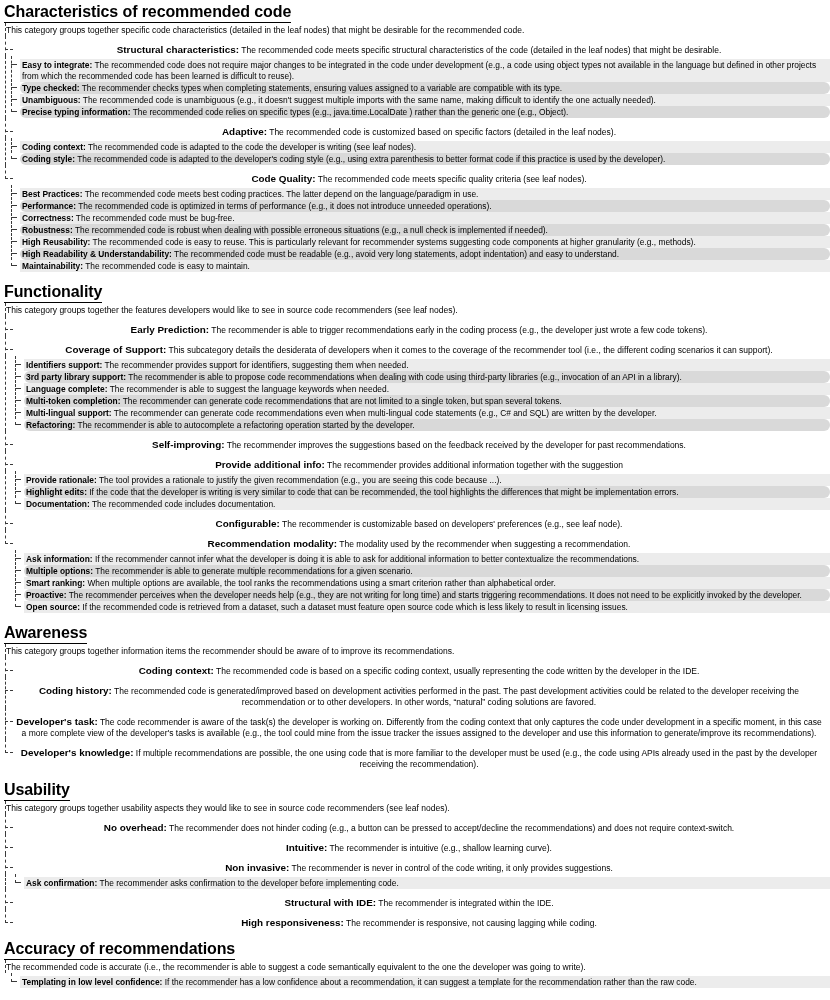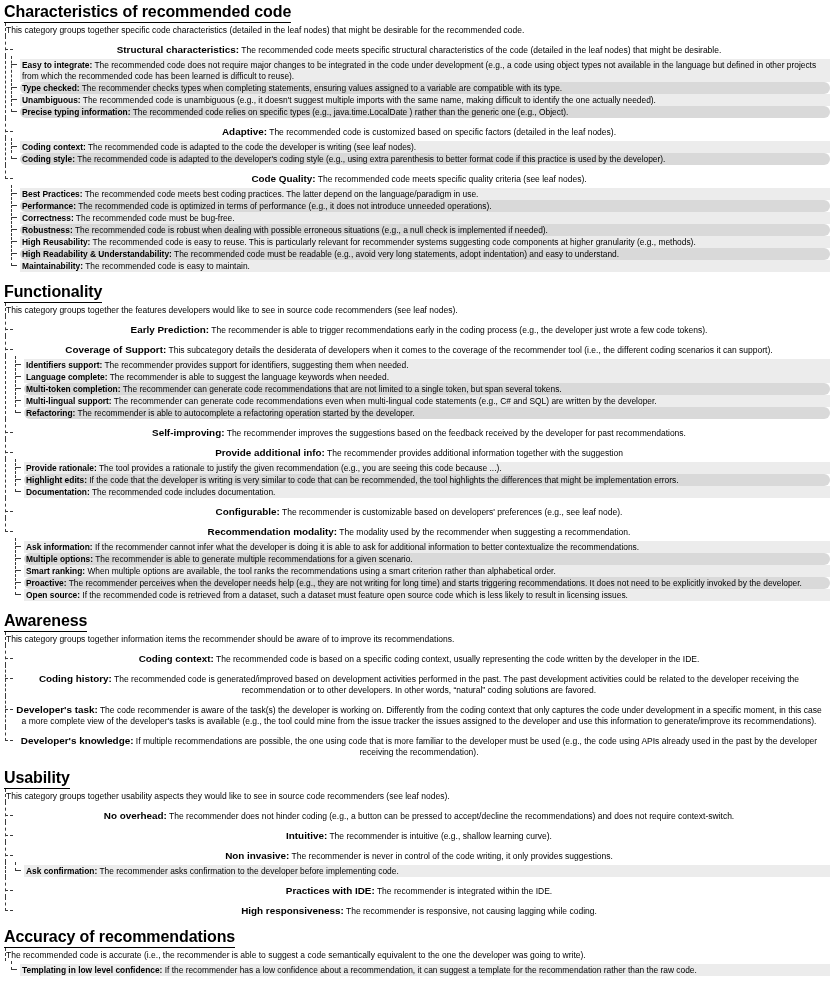--- a/index.html
+++ b/index.html
@@ -89,20 +89,21 @@
         <div class="leaf light end"><span class="lbl">Maintainability:</span> <span class="txt">The recommended code is easy to maintain.</span></div>
       </div>
     </div>
     <div class="section">
       <div class="sec-title">Functionality</div>
       <div class="row desc">This category groups together the features developers would like to see in source code recommenders (see leaf nodes).</div>
       <div class="row l1"><span class="lbl">Early Prediction:</span> <span class="txt">The recommender is able to trigger recommendations early in the coding process (e.g., the developer just wrote a few code tokens).</span></div>
       <div class="row l1"><span class="lbl">Coverage of Support:</span> <span class="txt">This subcategory details the desiderata of developers when it comes to the coverage of the recommender tool (i.e., the different coding scenarios it can support).</span></div>
       <div class="leaves cont deep">
         <div class="leaf light"><span class="lbl">Identifiers support:</span> <span class="txt">The recommender provides support for identifiers, suggesting them when needed.</span></div>
+        <div class="leaf dark"><span class="lbl">3rd party library support:</span> <span class="txt">The recommender is able to propose code recommendations when dealing with code using third-party libraries (e.g., invocation of an API in a library).</span></div>
         <div class="leaf light"><span class="lbl">Language complete:</span> <span class="txt">The recommender is able to suggest the language keywords when needed.</span></div>
         <div class="leaf dark"><span class="lbl">Multi-token completion:</span> <span class="txt">The recommender can generate code recommendations that are not limited to a single token, but span several tokens.</span></div>
         <div class="leaf light"><span class="lbl">Multi-lingual support:</span> <span class="txt">The recommender can generate code recommendations even when multi-lingual code statements (e.g., C# and SQL) are written by the developer.</span></div>
         <div class="leaf dark end"><span class="lbl">Refactoring:</span> <span class="txt">The recommender is able to autocomplete a refactoring operation started by the developer.</span></div>
       </div>
       <div class="row l1"><span class="lbl">Self-improving:</span> <span class="txt">The recommender improves the suggestions based on the feedback received by the developer for past recommendations.</span></div>
       <div class="row l1"><span class="lbl">Provide additional info:</span> <span class="txt">The recommender provides additional information together with the suggestion</span></div>
       <div class="leaves cont deep">
         <div class="leaf light"><span class="lbl">Provide rationale:</span> <span class="txt">The tool provides a rationale to justify the given recommendation (e.g., you are seeing this code because ...).</span></div>
         <div class="leaf dark"><span class="lbl">Highlight edits:</span> <span class="txt">If the code that the developer is writing is very similar to code that can be recommended, the tool highlights the differences that might be implementation errors.</span></div>
@@ -128,21 +129,21 @@
     </div>
     <div class="section">
       <div class="sec-title">Usability</div>
       <div class="row desc">This category groups together usability aspects they would like to see in source code recommenders (see leaf nodes).</div>
       <div class="row l1"><span class="lbl">No overhead:</span> <span class="txt">The recommender does not hinder coding (e.g., a button can be pressed to accept/decline the recommendations) and does not require context-switch.</span></div>
       <div class="row l1"><span class="lbl">Intuitive:</span> <span class="txt">The recommender is intuitive (e.g., shallow learning curve).</span></div>
       <div class="row l1"><span class="lbl">Non invasive:</span> <span class="txt">The recommender is never in control of the code writing, it only provides suggestions.</span></div>
       <div class="leaves cont deep">
         <div class="leaf light end"><span class="lbl">Ask confirmation:</span> <span class="txt">The recommender asks confirmation to the developer before implementing code.</span></div>
       </div>
-      <div class="row l1"><span class="lbl">Practices with IDE:</span> <span class="txt">The recommender is integrated within the IDE.</span></div>
+      <div class="row l1"><span class="lbl">Structural with IDE:</span> <span class="txt">The recommender is integrated within the IDE.</span></div>
       <div class="row l1 end"><span class="lbl">High responsiveness:</span> <span class="txt">The recommender is responsive, not causing lagging while coding.</span></div>
     </div>
     <div class="section">
       <div class="sec-title">Accuracy of recommendations</div>
       <div class="row desc">The recommended code is accurate (i.e., the recommender is able to suggest a code semantically equivalent to the one the developer was going to write).</div>
       <div class="leaves">
         <div class="leaf light end"><span class="lbl">Templating in low level confidence:</span> <span class="txt">If the recommender has a low confidence about a recommendation, it can suggest a template for the recommendation rather than the raw code.</span></div>
       </div>
     </div>
   </div>

